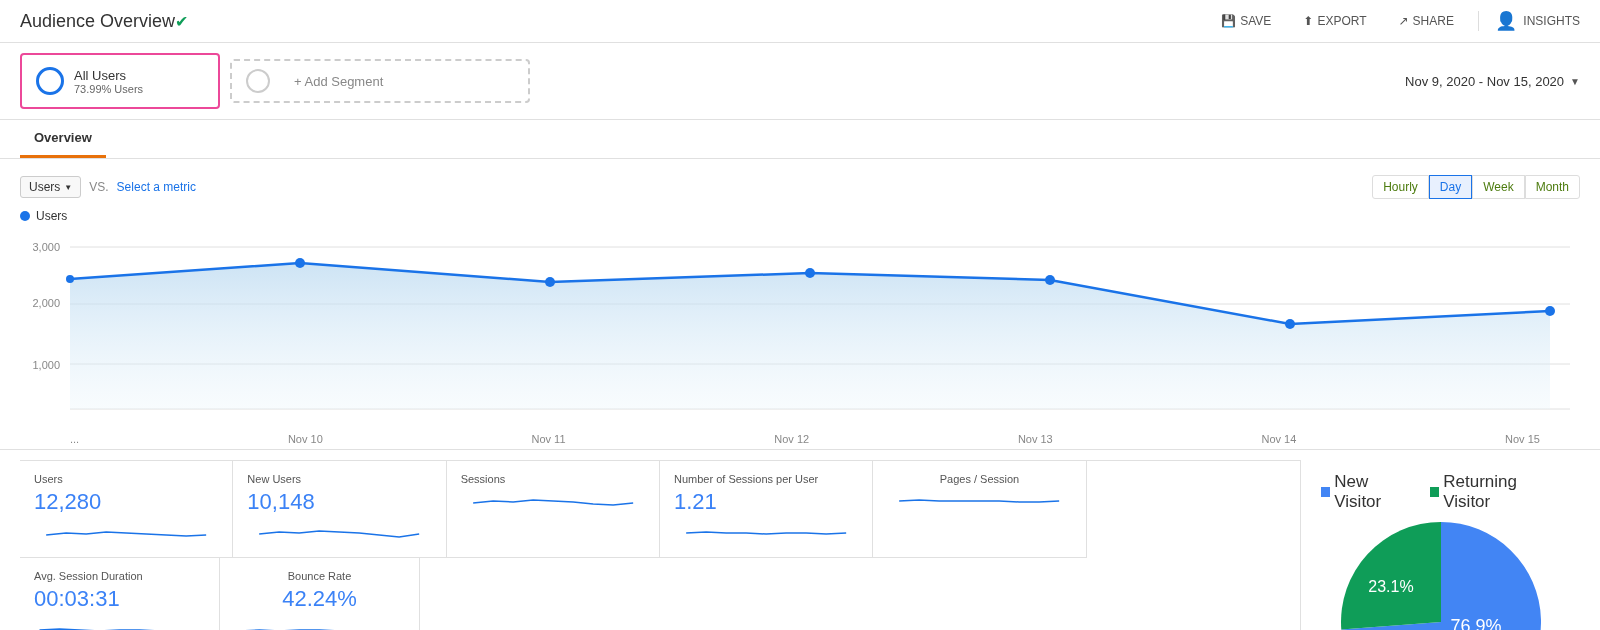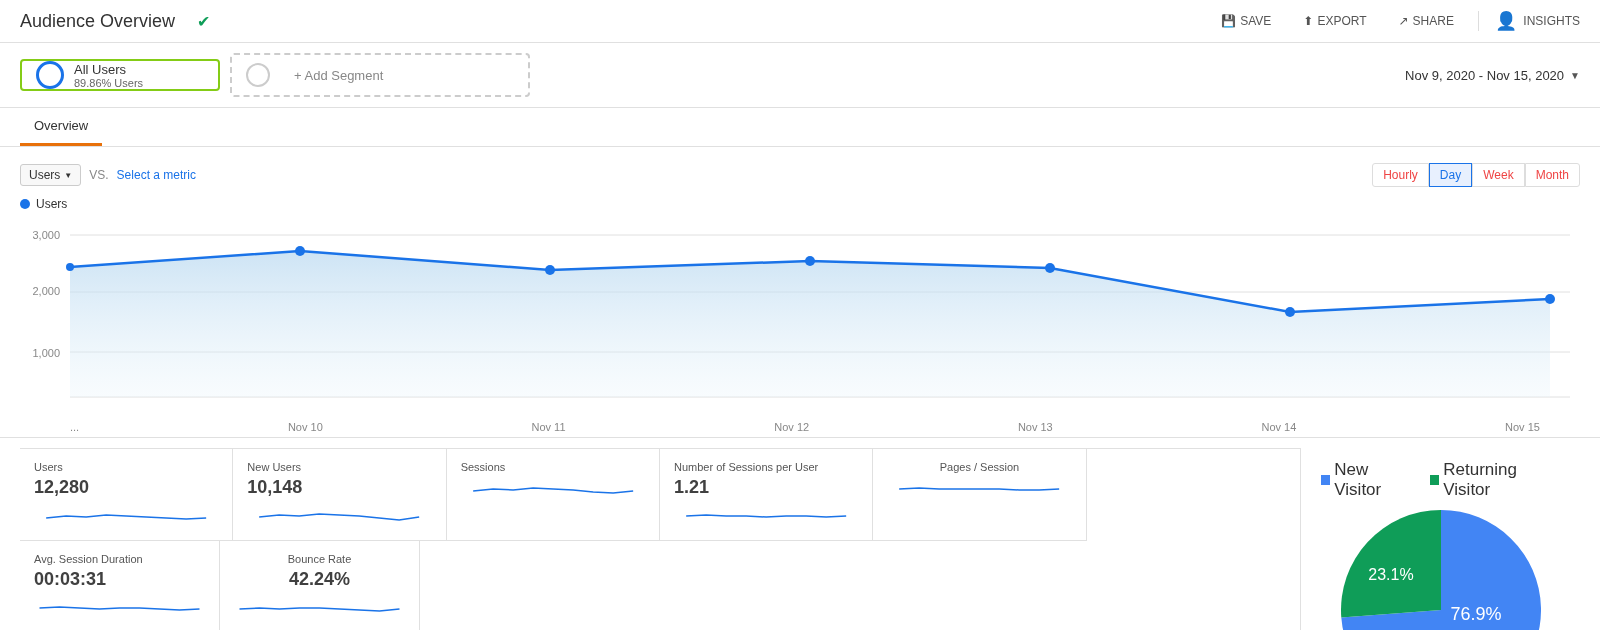--- a/index.html
+++ b/index.html
@@ -3,21 +3,21 @@
   <meta charset="utf-8">
   <style>
     * { box-sizing: border-box; margin: 0; padding: 0; }
     body { font-family: Arial, sans-serif; font-size: 13px; color: #333; background: #fff; width: 1600px; }
 
     
     .header {
       display: flex; align-items: center; justify-content: space-between;
       padding: 10px 20px; border-bottom: 1px solid #e0e0e0; background: #fff;
     }
-    .header-left { display: flex; align-items: center; gap: 22px; }
+    .header-left { display: flex; align-items: center; gap: 0; }
     .header-title { font-size: 18px; font-weight: 400; color: #333; }
     .verified-icon { color: #0f9d58; font-size: 16px; }
     .header-right { display: flex; align-items: center; gap: 16px; }
     .header-btn {
       display: flex; align-items: center; gap: 4px;
       font-size: 12px; color: #555; cursor: pointer;
       background: none; border: none; padding: 4px 8px;
     }
     .header-divider { width: 1px; height: 20px; background: #ddd; }
     .insights-btn {
@@ -27,22 +27,22 @@
     }
 
     
     .segments-bar {
       display: flex; align-items: stretch; padding: 10px 20px; gap: 10px;
       border-bottom: 1px solid #e0e0e0; background: #fff;
       justify-content: space-between;
     }
     .segment-item {
       display: flex; align-items: center; gap: 10px;
-      border: 2px solid #84cc16; border-radius: 4px;
-      padding: 0 14px; min-width: 200px;
+      border: 2px solid #ec4899; border-radius: 4px;
+      padding: 12px 14px; min-width: 200px;
     }
     .segment-circle {
       width: 28px; height: 28px; border-radius: 50%;
       border: 3px solid #1a73e8; background: transparent;
     }
     .segment-info {}
     .segment-name { font-size: 13px; font-weight: 500; color: #333; }
     .segment-sub { font-size: 11px; color: #666; }
     .add-segment {
       display: flex; align-items: center; gap: 24px;
@@ -65,41 +65,41 @@
     .tabs-bar {
       padding: 0 20px; border-bottom: 1px solid #e0e0e0;
     }
     .tab {
       display: inline-block; padding: 10px 14px;
       font-size: 13px; color: #555; cursor: pointer;
       border-bottom: 3px solid transparent;
     }
     .tab.active {
       color: #333; border-bottom: 3px solid #e8710a;
-      font-weight: 400;
+      font-weight: 700;
     }
 
     
     .chart-section { padding: 16px 20px 0; }
     .chart-controls {
       display: flex; align-items: center; justify-content: space-between;
       margin-bottom: 10px;
     }
     .chart-controls-left { display: flex; align-items: center; gap: 8px; }
     .metric-select {
       display: flex; align-items: center; gap: 4px;
       border: 1px solid #ccc; border-radius: 3px;
       padding: 3px 8px; font-size: 12px; background: #f8f8f8; cursor: pointer;
     }
     .vs-label { font-size: 12px; color: #888; }
     .select-metric { font-size: 12px; color: #1a73e8; cursor: pointer; }
     .time-buttons { display: flex; }
     .time-btn {
       padding: 4px 10px; font-size: 12px; border: 1px solid #ddd;
-      background: #fff; cursor: pointer; color: #ef4444;
+      background: #fff; cursor: pointer; color: #4d7c0f;
     }
     .time-btn:first-child { border-radius: 3px 0 0 3px; }
     .time-btn:last-child { border-radius: 0 3px 3px 0; }
     .time-btn.active { background: #e8f0fe; color: #1a73e8; border-color: #1a73e8; }
 
     .chart-legend { display: flex; align-items: center; gap: 6px; margin-bottom: 6px; }
     .legend-dot { width: 10px; height: 10px; border-radius: 50%; background: #1a73e8; }
     .legend-label { font-size: 12px; color: #333; }
 
     
@@ -122,21 +122,21 @@
     .metrics-grid {
       display: grid; grid-template-columns: repeat(6, 1fr);
       border-top: 1px solid #e0e0e0;
     }
     .metric-cell {
       padding: 12px 14px; border-right: 1px solid #e0e0e0;
       border-bottom: 1px solid #e0e0e0;
     }
     .metric-cell:last-child { border-right: none; text-align: center; }
     .metric-label { font-size: 11px; color: #555; margin-bottom: 4px; }
-    .metric-value { font-size: 18px; color: #404040; font-weight: 700; margin-bottom: 6px; }
+    .metric-value { font-size: 22px; color: #3b82f6; font-weight: 400; margin-bottom: 6px; }
     .metric-sparkline { height: 24px; }
     svg.sparkline { width: 100%; height: 24px; }
 
     .metrics-row2 {
       display: grid; grid-template-columns: repeat(2, 1fr);
       max-width: 400px;
     }
     .metrics-row2 .metric-cell:last-child { border-right: 1px solid #e0e0e0; }
 
     
@@ -183,21 +183,21 @@
     </button>
   </div>
 </div>
 
 <div class="segments-bar">
   <div style="display:flex; gap:10px; align-items:center; flex:1;">
     <div class="segment-item">
       <div class="segment-circle"></div>
       <div class="segment-info">
         <div class="segment-name">All Users</div>
-        <div class="segment-sub">89.86% Users</div>
+        <div class="segment-sub">73.99% Users</div>
       </div>
     </div>
     <div class="add-segment">
       <div class="add-segment-circle"></div>
       <span>+ Add Segment</span>
     </div>
   </div>
   <div class="date-range">
     <span>Nov 9, 2020 - Nov 15, 2020</span>
     <span class="date-range-arrow">▼</span>

